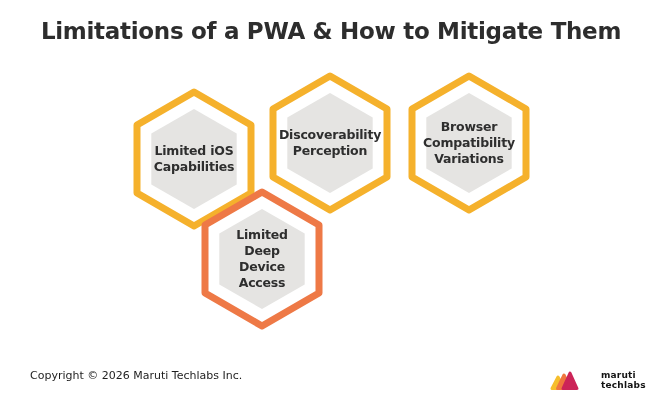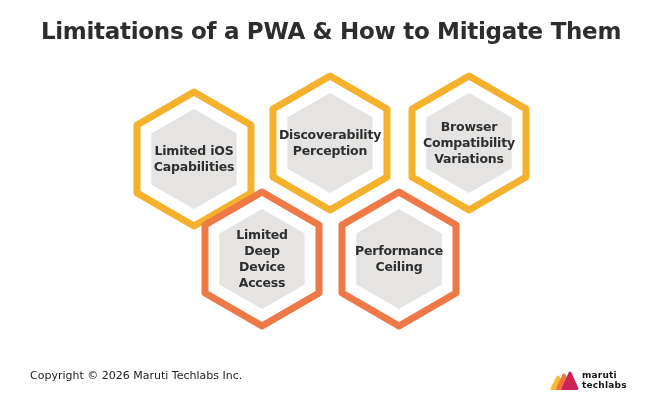--- a/index.html
+++ b/index.html
@@ -61,21 +61,21 @@
     font-weight: 500;
     color: #1e1e1e;
   }
 
   .logo {
     position: absolute;
     left: 550px;
     top: 370px;
     display: flex;
     align-items: center;
-    gap: 3px;
+    gap: 22px;
   }
   .logo-mark { display: block; }
   .logo-text {
     font-size: 9px;
     font-weight: 700;
     line-height: 1.1;
     letter-spacing: 0.2px;
     color: #141414;
   }
 </style>
@@ -118,28 +118,20 @@
     <svg viewBox="0 0 124 142" width="124" height="142">
       <polygon points="62,4 119,37 119,105 62,138 5,105 5,37" fill="#ffffff" stroke-width="7" stroke-linejoin="round" stroke="#EE7946"></polygon>
       <polygon points="62,21 104.7,45.6 104.7,96.4 62,121 19.3,96.4 19.3,45.6" stroke="none" fill="#E5E4E2"></polygon>
     </svg>
     <div class="hex-label">Limited
 Deep
 Device
 Access</div>
   </div>
 
-  <div class="hex hex5">
-    <svg viewBox="0 0 124 142" width="124" height="142">
-      <polygon points="62,4 119,37 119,105 62,138 5,105 5,37" fill="#ffffff" stroke-width="7" stroke-linejoin="round" stroke="#EE7946"></polygon>
-      <polygon points="62,21 104.7,45.6 104.7,96.4 62,121 19.3,96.4 19.3,45.6" stroke="none" fill="#E5E4E2"></polygon>
-    </svg>
-    <div class="hex-label">Performance
-Ceiling</div>
-  </div>
 
   <div class="footer-copy">Copyright © 2026 Maruti Techlabs Inc.</div>
 
   <div class="logo">
     <svg class="logo-mark" viewBox="0 0 29 21" width="29" height="21">
       <polygon points="2,18.5 8,7 14,18.5" stroke-width="3" stroke-linejoin="round" fill="#F6BE2C"></polygon>
       <polygon points="2,18.5 8,7 14,18.5" stroke-width="3" stroke-linejoin="round" fill="none" stroke="#F6BE2C"></polygon>
       <polygon points="7.5,18.5 14,5 20.5,18.5" stroke-width="3" stroke-linejoin="round" fill="#F0763F"></polygon>
       <polygon points="7.5,18.5 14,5 20.5,18.5" stroke-width="3" stroke-linejoin="round" fill="none" stroke="#F0763F"></polygon>
       <polygon points="13,18.5 20,3 27,18.5" stroke-width="3" stroke-linejoin="round" fill="#CC2458"></polygon>

